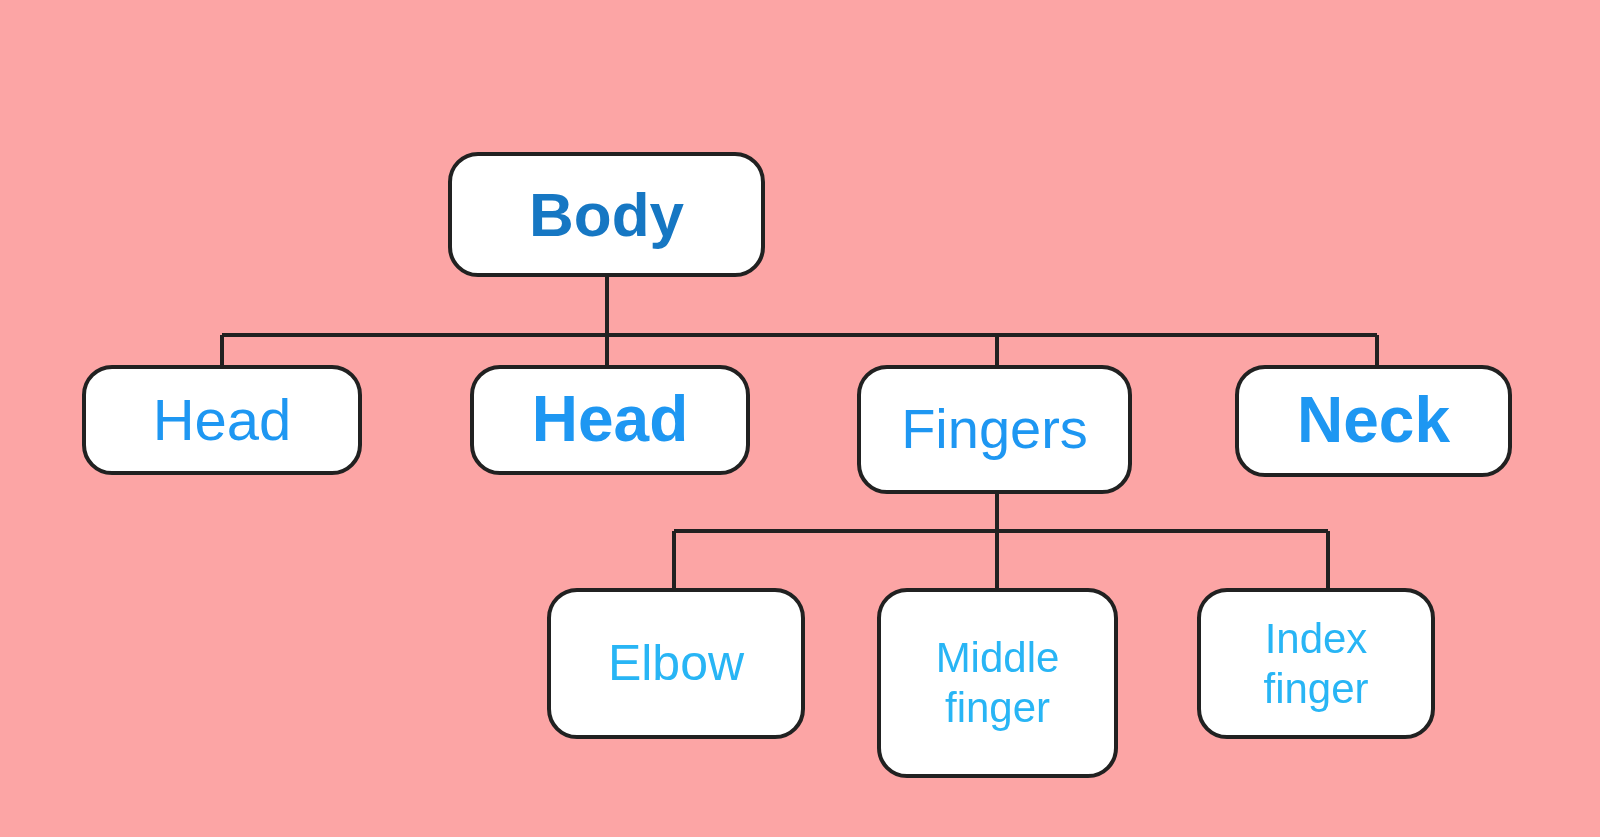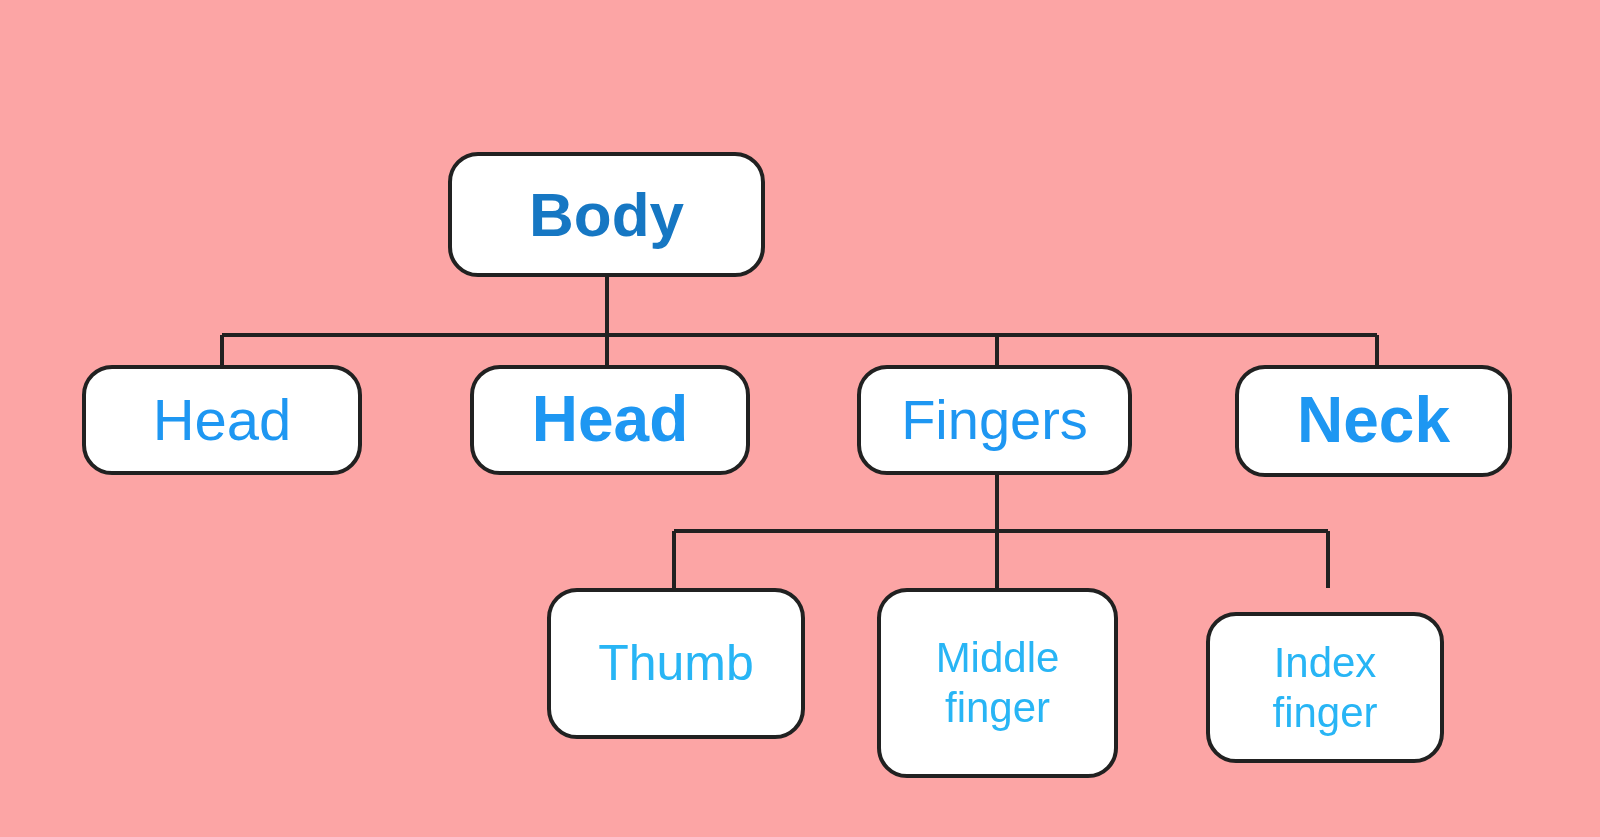--- a/index.html
+++ b/index.html
@@ -41,25 +41,25 @@
     padding: 0 10px;
   }
   .node .label {
     display: block;
     line-height: 1.18;
   }
   
   .node-body    { left: 448px;  top: 152px; width: 317px; height: 125px; }
   .node-head    { left: 82px;   top: 365px; width: 280px; height: 110px; }
   .node-neck    { left: 470px;  top: 365px; width: 280px; height: 110px; }
-  .node-fingers { left: 857px;  top: 365px; width: 275px; height: 110px; }
+  .node-fingers { left: 857px;  top: 365px; width: 275px; height: 129px; }
   .node-elbow   { left: 1235px; top: 365px; width: 277px; height: 112px; }
   .node-thumb   { left: 547px;  top: 588px; width: 258px; height: 151px; }
   .node-middle  { left: 877px;  top: 588px; width: 241px; height: 190px; }
-  .node-index   { left: 1197px; top: 612px; width: 238px; height: 151px; margin-left: 9px; }
+  .node-index   { left: 1197px; top: 588px; width: 238px; height: 151px; }
   
   .node-body .label    { font-size: 62px; font-weight: 700; }
   .node-head .label    { font-size: 58px; font-weight: 400; }
   .node-neck .label    { font-size: 64px; font-weight: 700; }
   .node-fingers .label { font-size: 56px; font-weight: 500; }
   .node-elbow .label   { font-size: 64px; font-weight: 700; }
   .node-thumb .label   { font-size: 50px; font-weight: 500; }
   .node-middle .label  { font-size: 42px; font-weight: 500; max-width: 150px; }
   .node-index .label   { font-size: 42px; font-weight: 500; max-width: 140px; }
 </style>
@@ -94,21 +94,21 @@
 
   <div class="node node-fingers">
     <span class="label" style="color: rgb(30, 151, 242);">Fingers</span>
   </div>
 
   <div class="node node-elbow">
     <span class="label" style="color: rgb(30, 151, 242);">Neck</span>
   </div>
 
   <div class="node node-thumb">
-    <span class="label" style="color: rgb(40, 181, 245);">Thumb</span>
+    <span class="label" style="color: rgb(40, 181, 245);">Elbow</span>
   </div>
 
   <div class="node node-middle">
     <span class="label" style="color: rgb(40, 181, 245);">Middle finger</span>
   </div>
 
   <div class="node node-index">
     <span class="label" style="color: rgb(40, 181, 245);">Index finger</span>
   </div>
 

